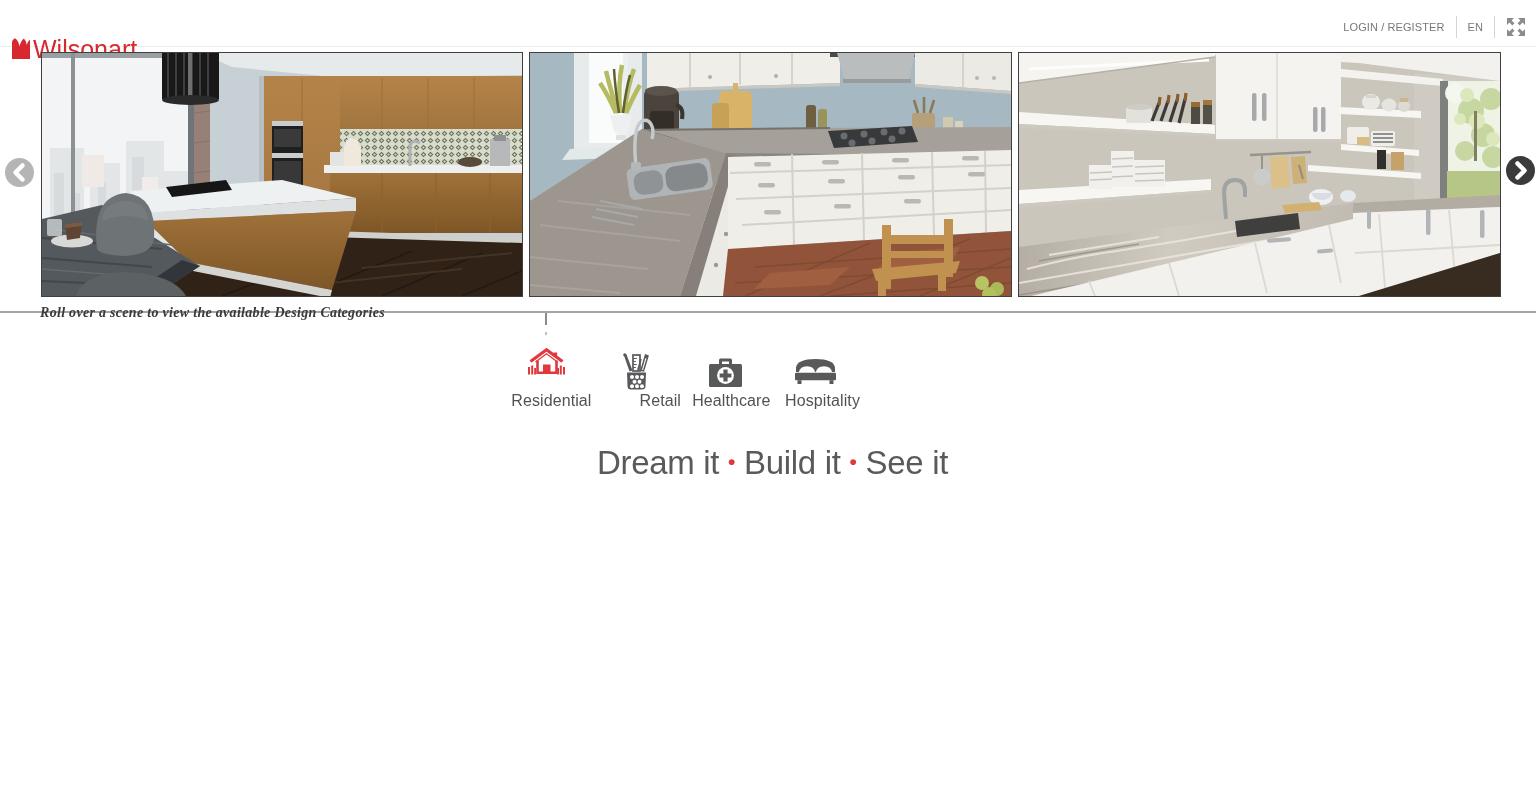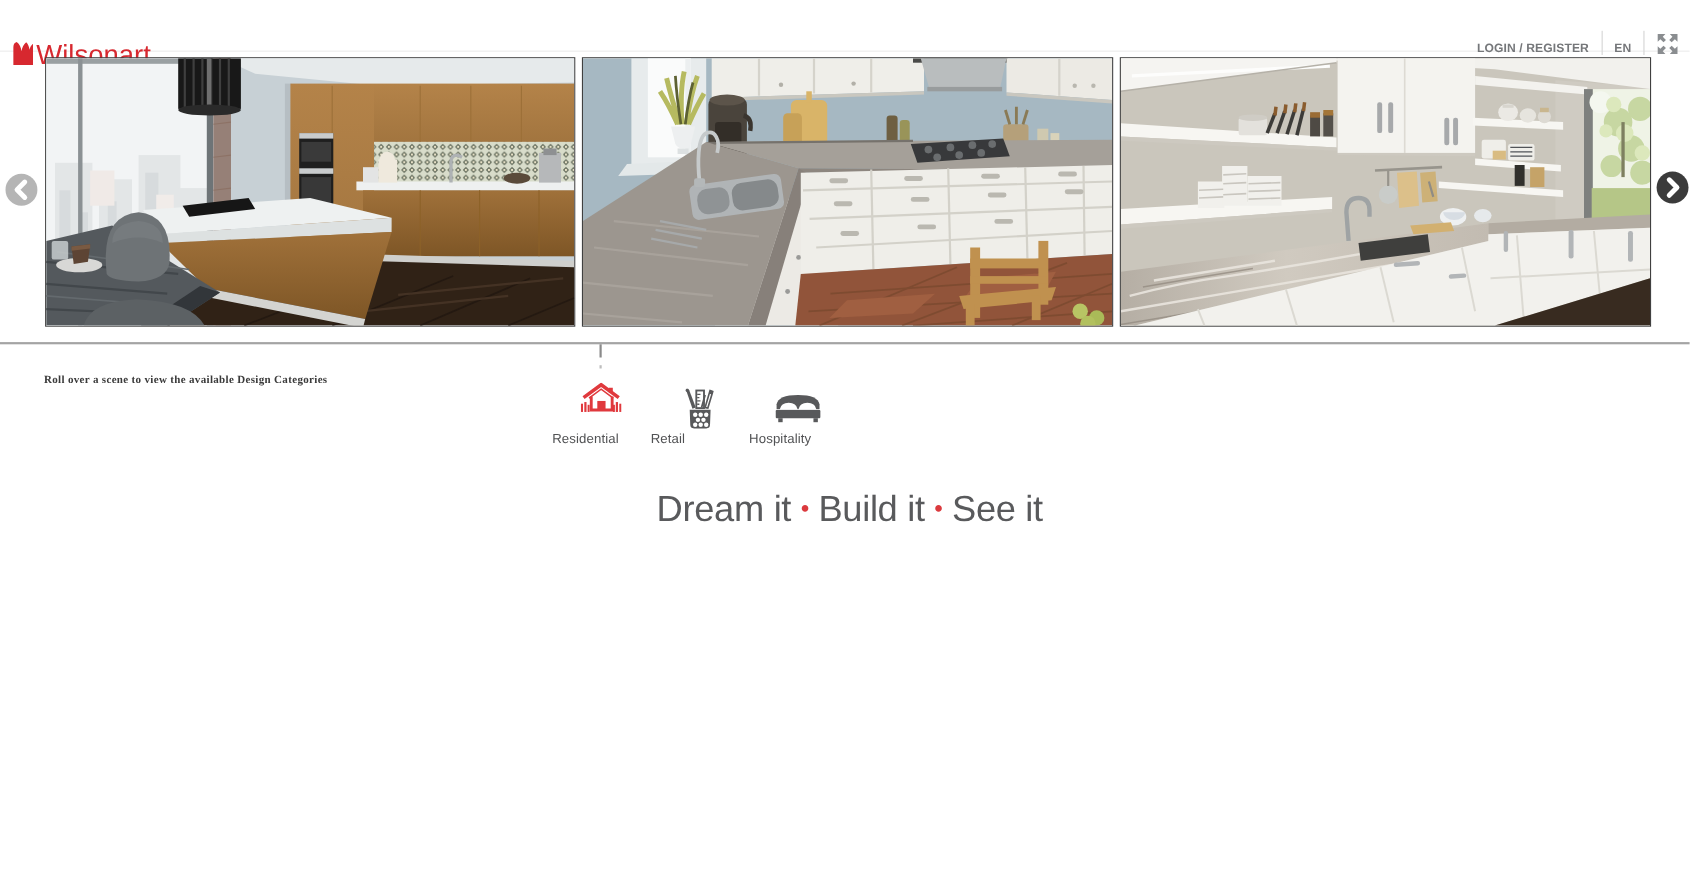--- a/index.html
+++ b/index.html
@@ -1,29 +1,29 @@
 <!DOCTYPE html>
 <html><head>
 <meta charset="utf-8">
 <style>
 html,body{margin:0;padding:0;background:#fff;font-family:"Liberation Sans",sans-serif;width:1536px;height:799px;overflow:hidden;}
 .hdr{position:absolute;left:0;top:0;width:1536px;height:46px;background:#fff;border-bottom:1px solid #ececec;}
 .logo{position:absolute;left:12px;top:16px;margin-top:21px;}
-.hdr-right{position:absolute;right:10px;top:4px;height:46px;display:flex;align-items:flex-end;color:#75777a;font-size:11px;letter-spacing:.1px;font-weight:bold;}
+.hdr-right{position:absolute;right:10px;top:4px;height:46px;display:flex;align-items:center;color:#75777a;font-size:11px;letter-spacing:.1px;}
 .hdr-right .sep{width:1px;height:22px;background:#d4d4d4;margin:0 11px;}
 .carousel{position:absolute;left:0;top:46px;width:1536px;height:266px;}
 .scene{position:absolute;top:6px;border:1px solid #404040;display:block;}
 .arrowL{position:absolute;left:5px;top:112px;width:29px;height:29px;border-radius:50%;background:#b5b5b5;}
 .arrowR{position:absolute;left:1506px;top:110px;width:29px;height:29px;border-radius:50%;background:#3b3b3b;}
 .rule{position:absolute;left:0;top:311px;width:1536px;height:2px;background:#a4a4a4;}
 .tick{position:absolute;left:545px;top:313px;width:1.5px;height:12px;background:#8a8a8a;}
 .tickdot{position:absolute;left:545px;top:332px;width:1.5px;height:2.5px;background:#bdbdbd;}
-.rollover{position:absolute;left:40px;top:340px;color:#3a3a3a;font-family:"Liberation Serif",serif;font-weight:bold;font-size:10px;letter-spacing:0.3px;}
+.rollover{position:absolute;left:40px;top:305px;color:#3a3a3a;font-family:"Liberation Serif",serif;font-style:italic;font-weight:bold;font-size:14px;letter-spacing:0.3px;}
 .cats{position:absolute;left:502px;top:347px;display:flex;}
-.cat{width:89.5px;text-align:left;color:#515254;font-size:12px;}
+.cat{width:89.5px;text-align:right;color:#515254;font-size:16px;}
 .cat .ic{height:43px;display:flex;align-items:flex-end;justify-content:center;}
 .cat .lb{margin-top:2px;letter-spacing:0.1px;}
 .tagline{position:absolute;left:0;top:444px;width:1545px;text-align:center;color:#595a5c;font-size:33px;letter-spacing:-0.3px;}
 .tagline .dot{color:#db3a3e;font-size:21px;font-weight:bold;vertical-align:5px;}
 </style>
 </head>
 <body>
 
 <div class="hdr"></div>
 
@@ -602,20 +602,33 @@
               <circle cx="14" cy="33.2" r="2"></circle>
               <circle cx="19" cy="33.2" r="2"></circle>
 </g>
 </g>
         </svg>
       </div>
     <div class="lb">Retail</div>
   </div>
 
 
+  <div class="cat">
+    <div class="ic">
+        <svg width="33" height="30" viewBox="0 0 33 30" style="margin-bottom:3px">
+          <g fill="#58595b">
+<path d="M10,7 L10,3.2 Q10,1.6 11.6,1.6 L21.4,1.6 Q23,1.6 23,3.2 L23,7 L20,7 L20,4.6 L13,4.6 L13,7 Z"></path>
+<rect x="0" y="7" width="33" height="23" rx="1.5"></rect>
+<circle cx="16.5" cy="18.5" r="8.4" fill="#fff"></circle>
+<path d="M14.4,12.6 h4.2 v3.8 h3.8 v4.2 h-3.8 v3.8 h-4.2 v-3.8 h-3.8 v-4.2 h3.8 Z"></path>
+</g>
+        </svg>
+      </div>
+    <div class="lb">Healthcare</div>
+  </div>
 
   <div class="cat">
     <div class="ic">
         <svg width="41" height="27" viewBox="0 0 41 27" style="margin-bottom:6px">
           <g fill="#58595b">
 <path d="M1,15 L1,10.5 Q2.5,2 20.5,2 Q38.5,2 40,10.5 L40,15 Z"></path>
 <path d="M3.8,15.2 Q5,9.2 12,9.2 Q19,9.2 20.2,15.2 Z" fill="#fff"></path>
 <path d="M20.8,15.2 Q22,9.2 29,9.2 Q36,9.2 37.2,15.2 Z" fill="#fff"></path>
 <rect x="0" y="15.8" width="41" height="7.4" rx="1"></rect>
 <rect x="2.5" y="23.2" width="4" height="3.8"></rect>

